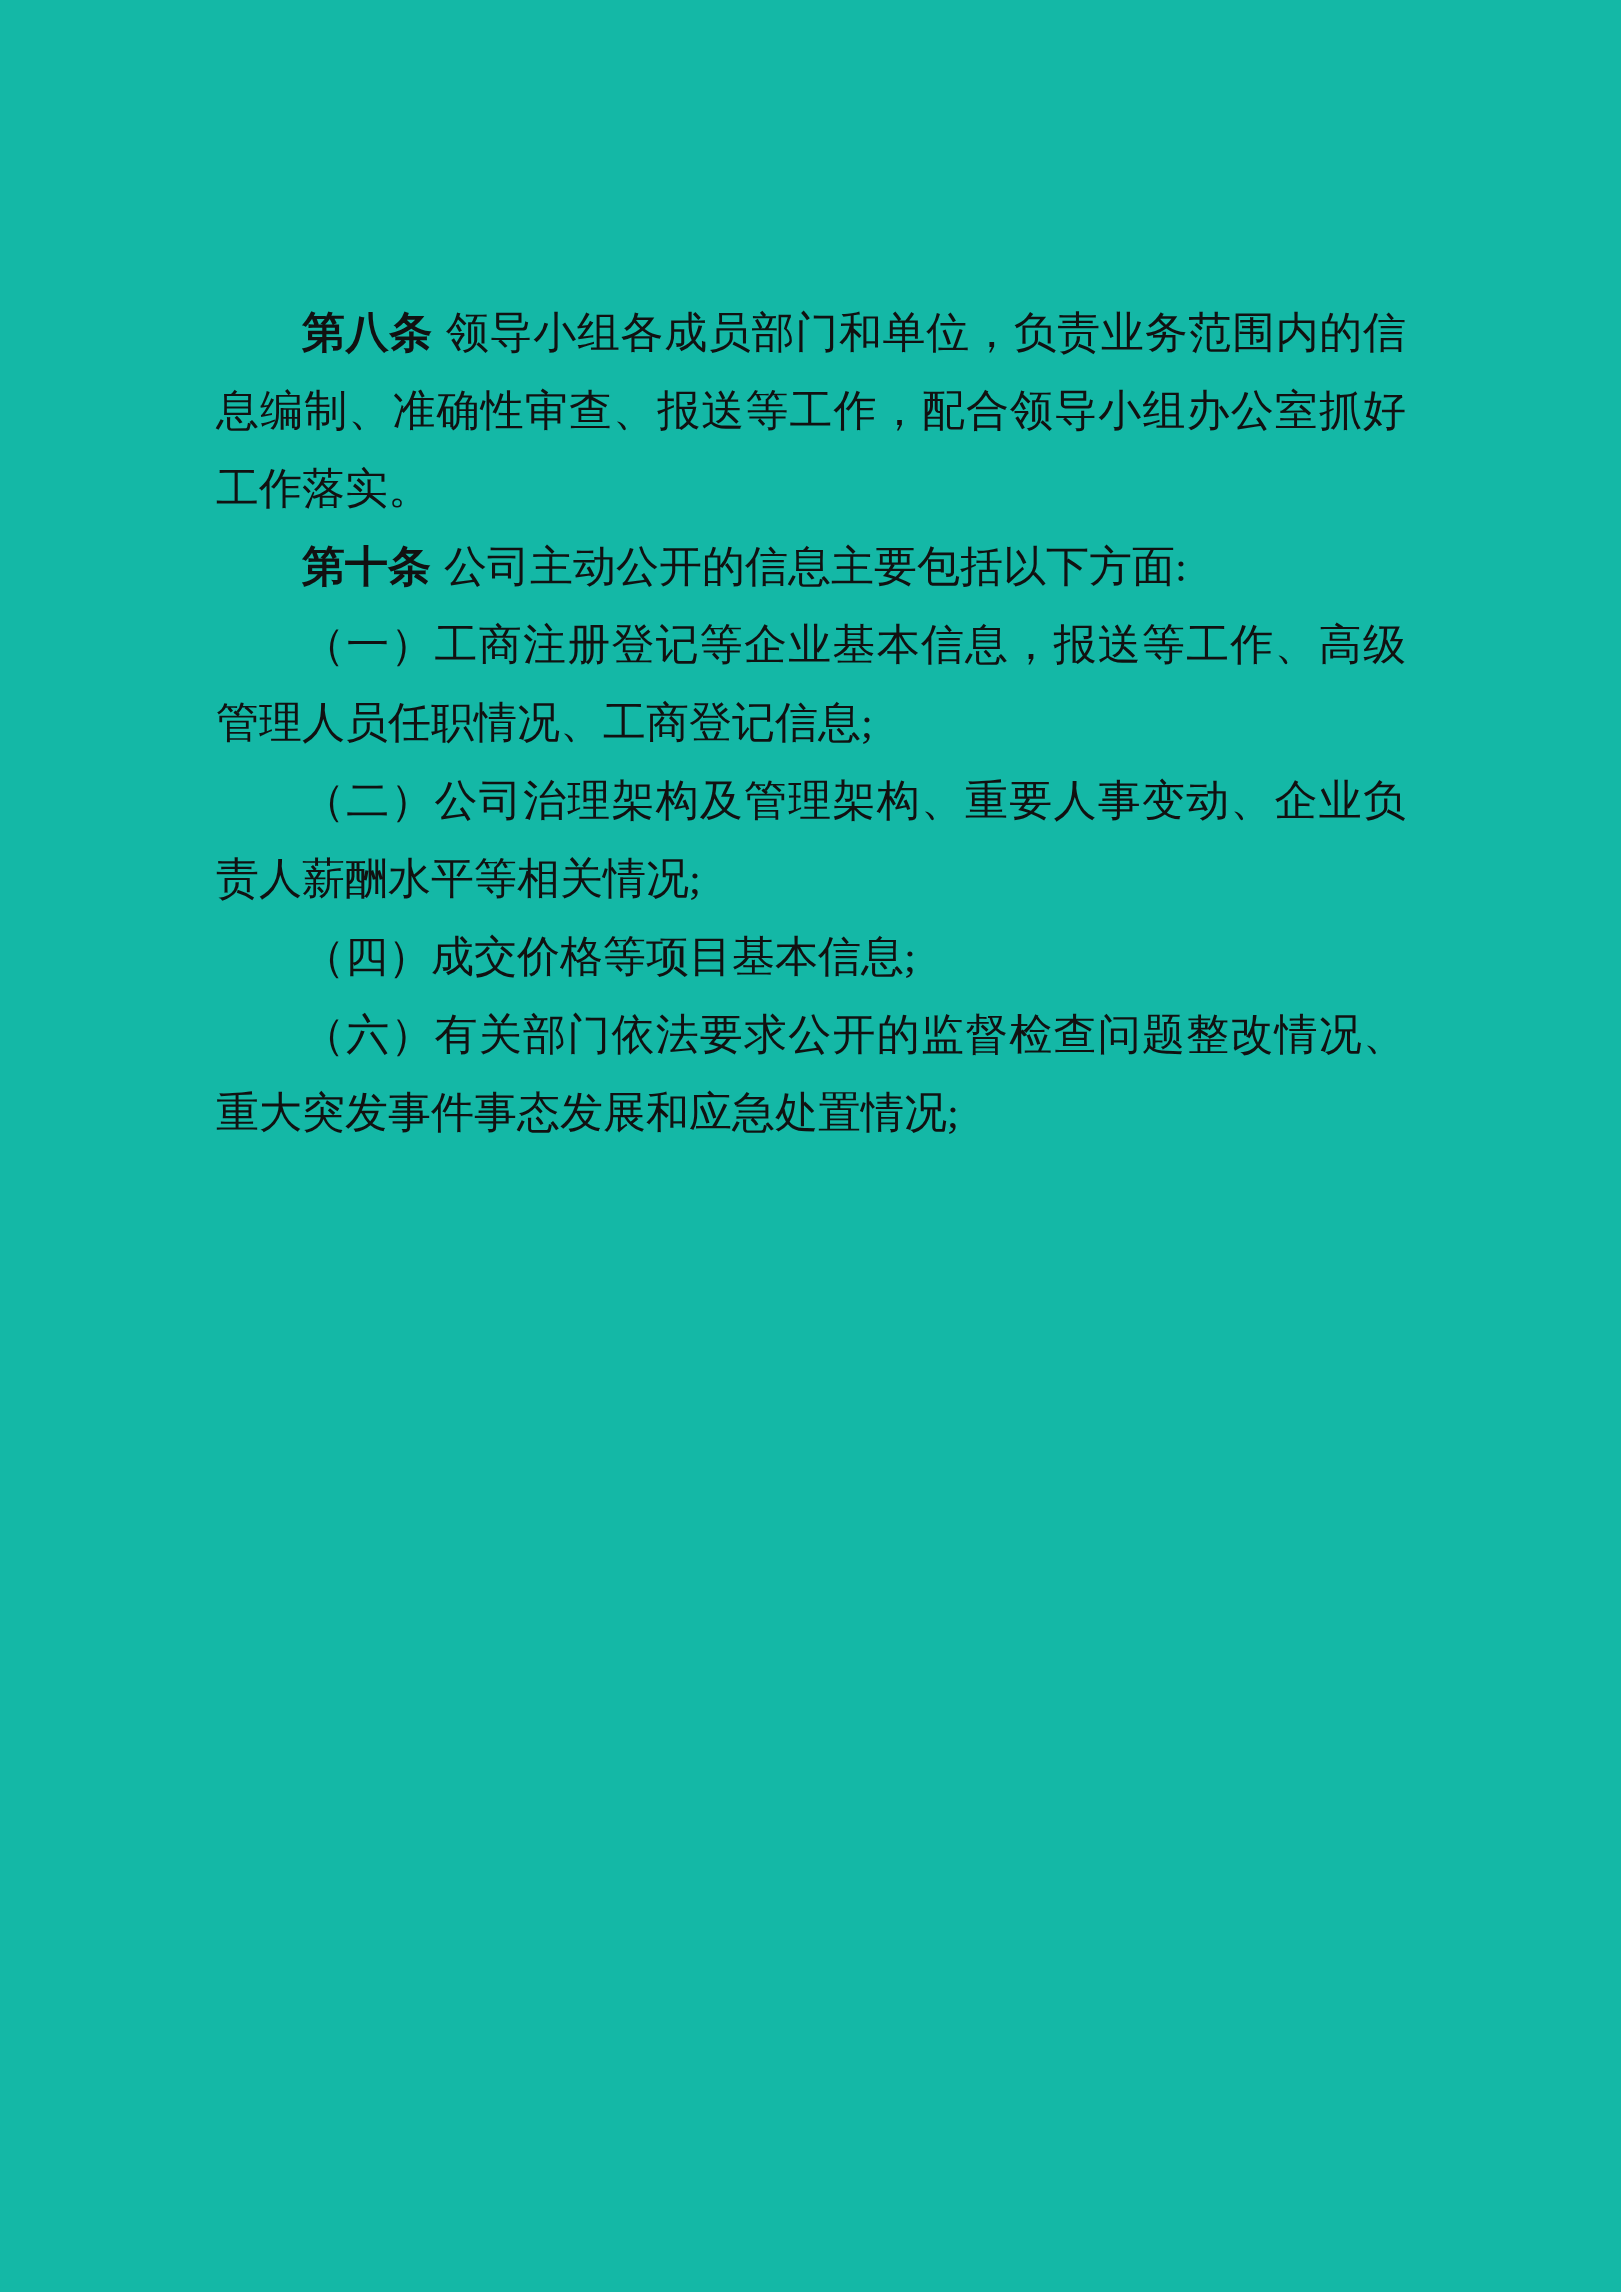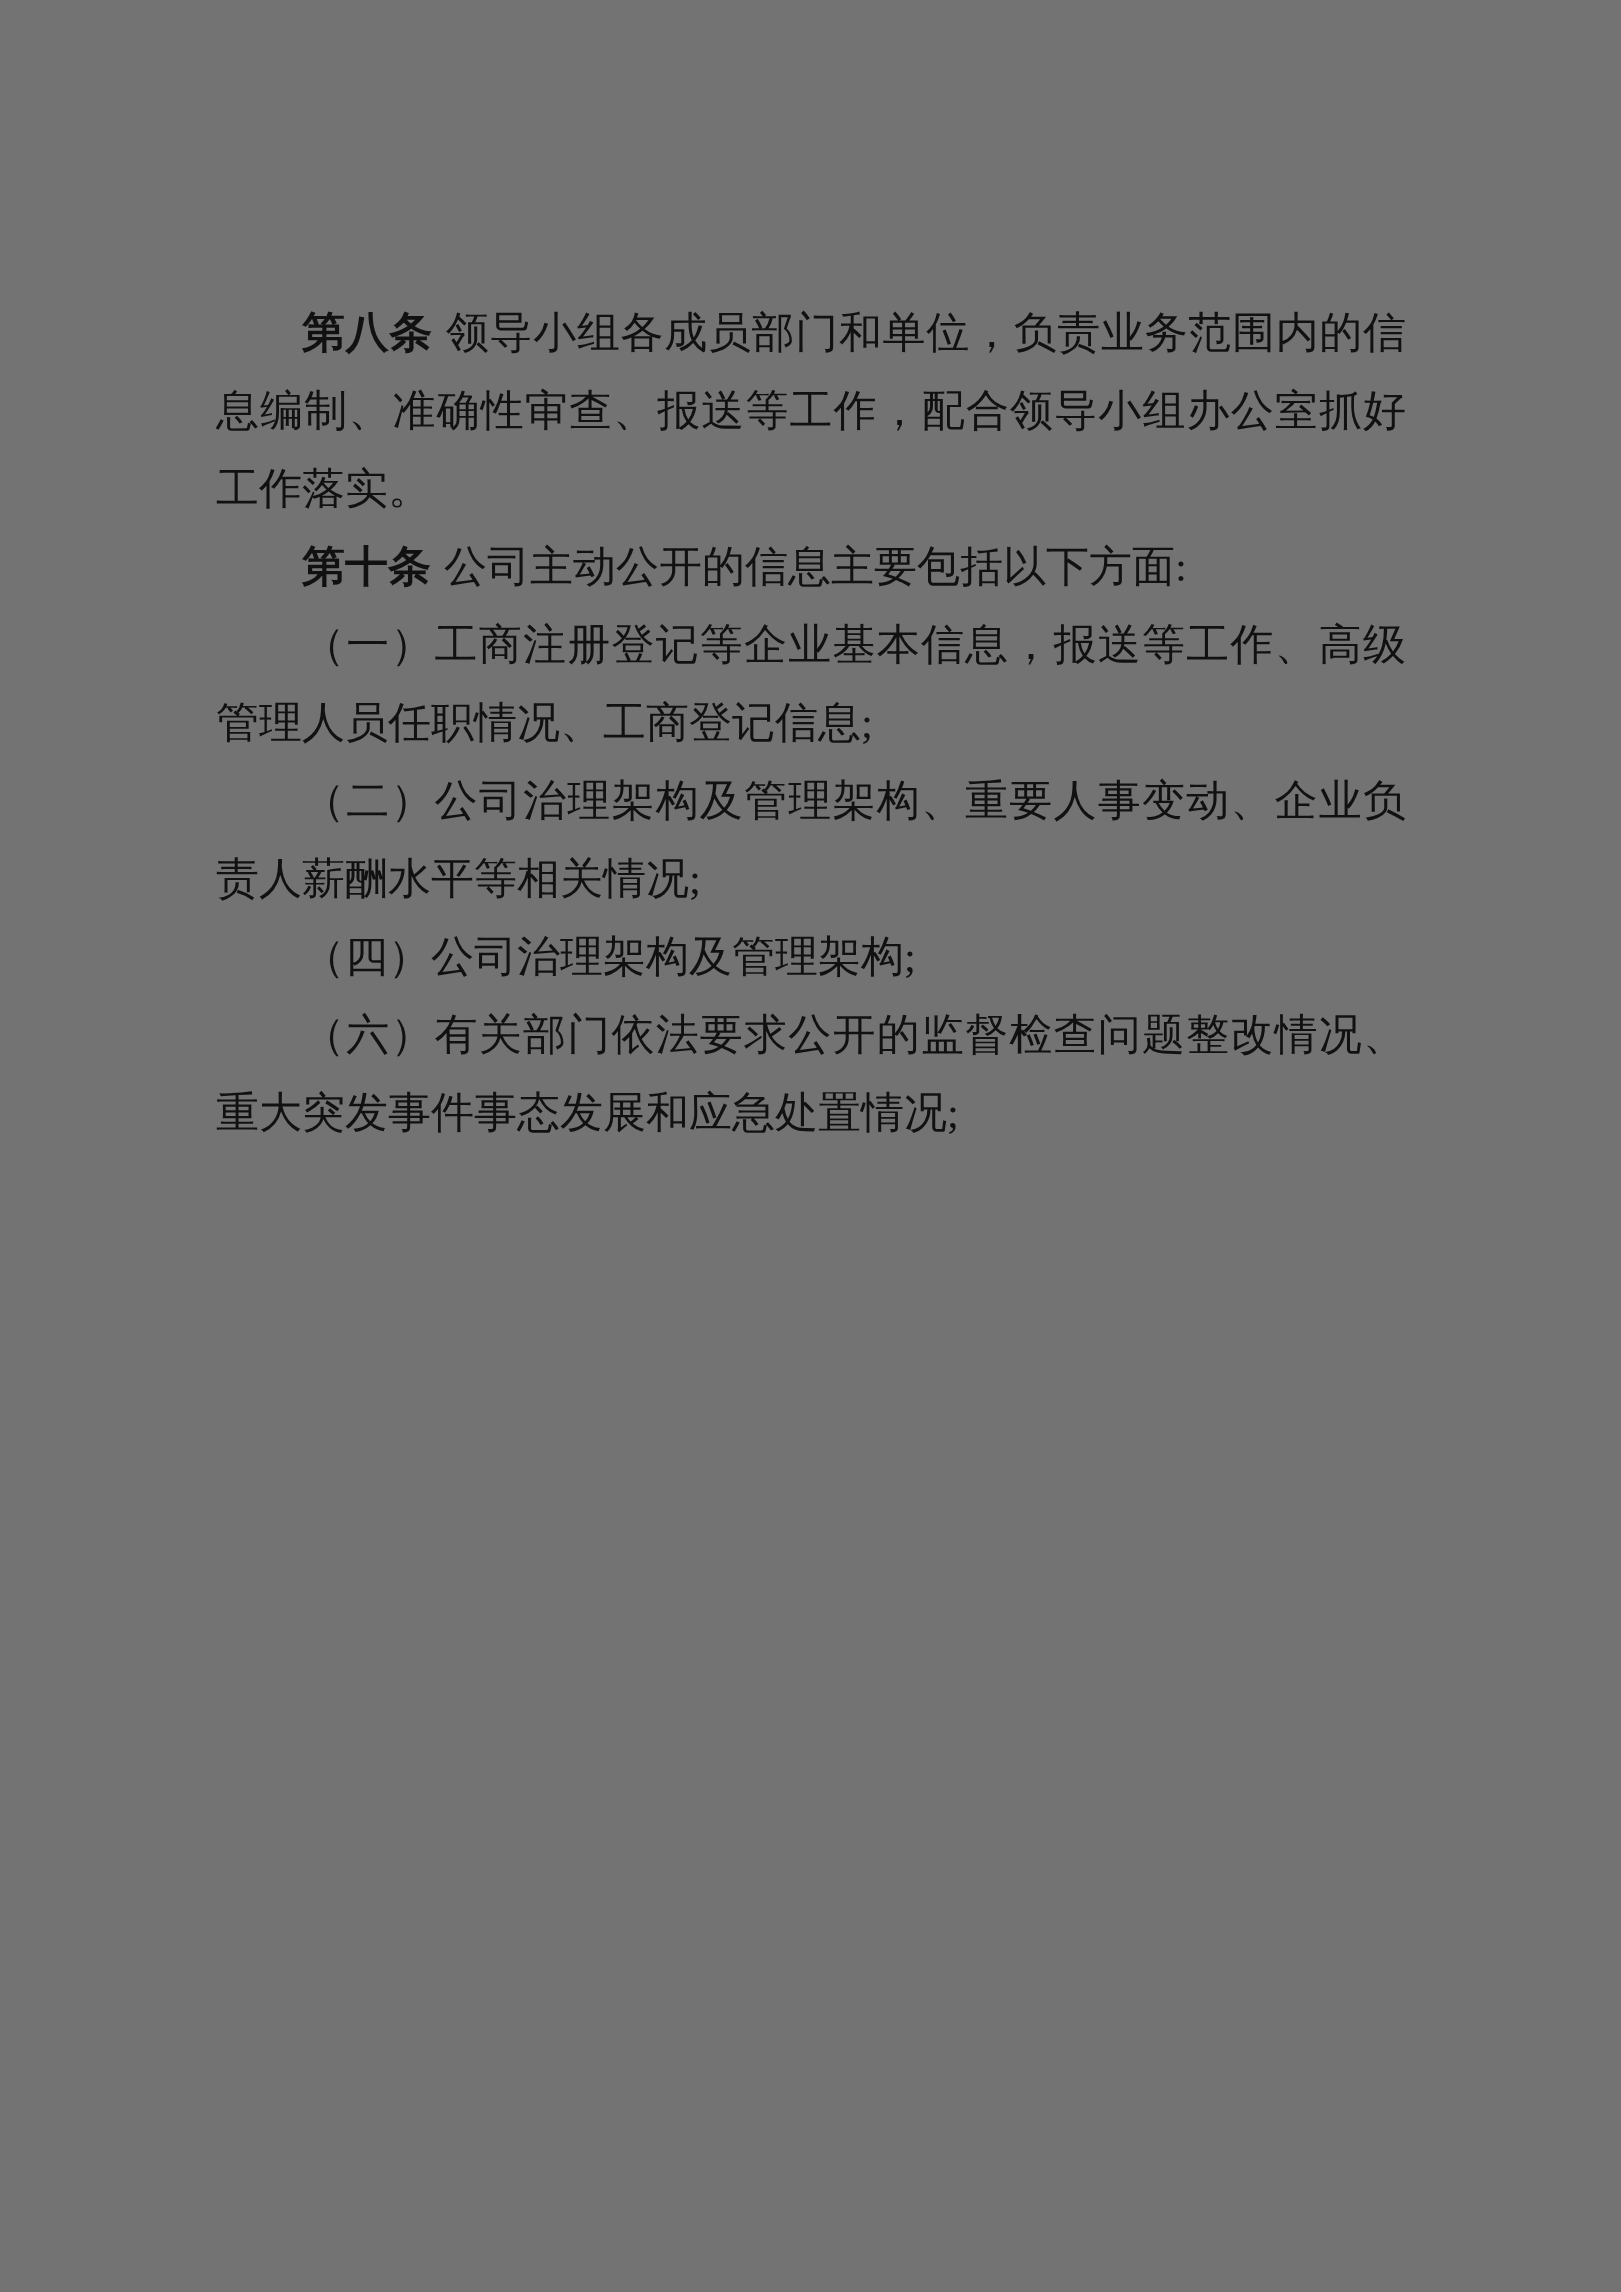--- a/index.html
+++ b/index.html
@@ -1,20 +1,20 @@
 <!DOCTYPE html>
 <html><head>
 <meta charset="utf-8">
 <style>
   html,body{margin:0;padding:0;background:#ffffff;}
   .page{
     position:relative;
     width:1621px;
     height:2293px;
-    background:#737373;
+    background:#14b8a6;
     box-sizing:border-box;
     padding:294px 215px 0 216px;
     color:#111111;
     font-family:"Liberation Serif","DejaVu Serif",serif;
     font-size:43px;
     line-height:78px;
     overflow:hidden;
   }
   .para{
     margin:0;
@@ -44,17 +44,17 @@
 <div class="page">
 
   <p class="para"><span class="lead">第八条</span><span>领导小组各成员部门和单位，负责业务范围内的信息编制、准确性审查、报送等工作，配合领导小组办公室抓好工作落实。</span></p>
 
 
 
   <p class="para"><span class="lead">第十条</span><span>公司主动公开的信息主要包括以下方面:</span></p>
 
   <p class="para">（一）工商注册登记等企业基本信息，报送等工作、高级管理人员任职情况、工商登记信息;</p>
   <p class="para">（二）公司治理架构及管理架构、重要人事变动、企业负责人薪酬水平等相关情况;</p>
-  <p class="para">（四）公司治理架构及管理架构;</p>
+  <p class="para">（四）成交价格等项目基本信息;</p>
   <p class="para">（六）有关部门依法要求公开的监督检查问题整改情况、重大突发事件事态发展和应急处置情况;</p>
 
 </div>
 
 
 </body></html>

